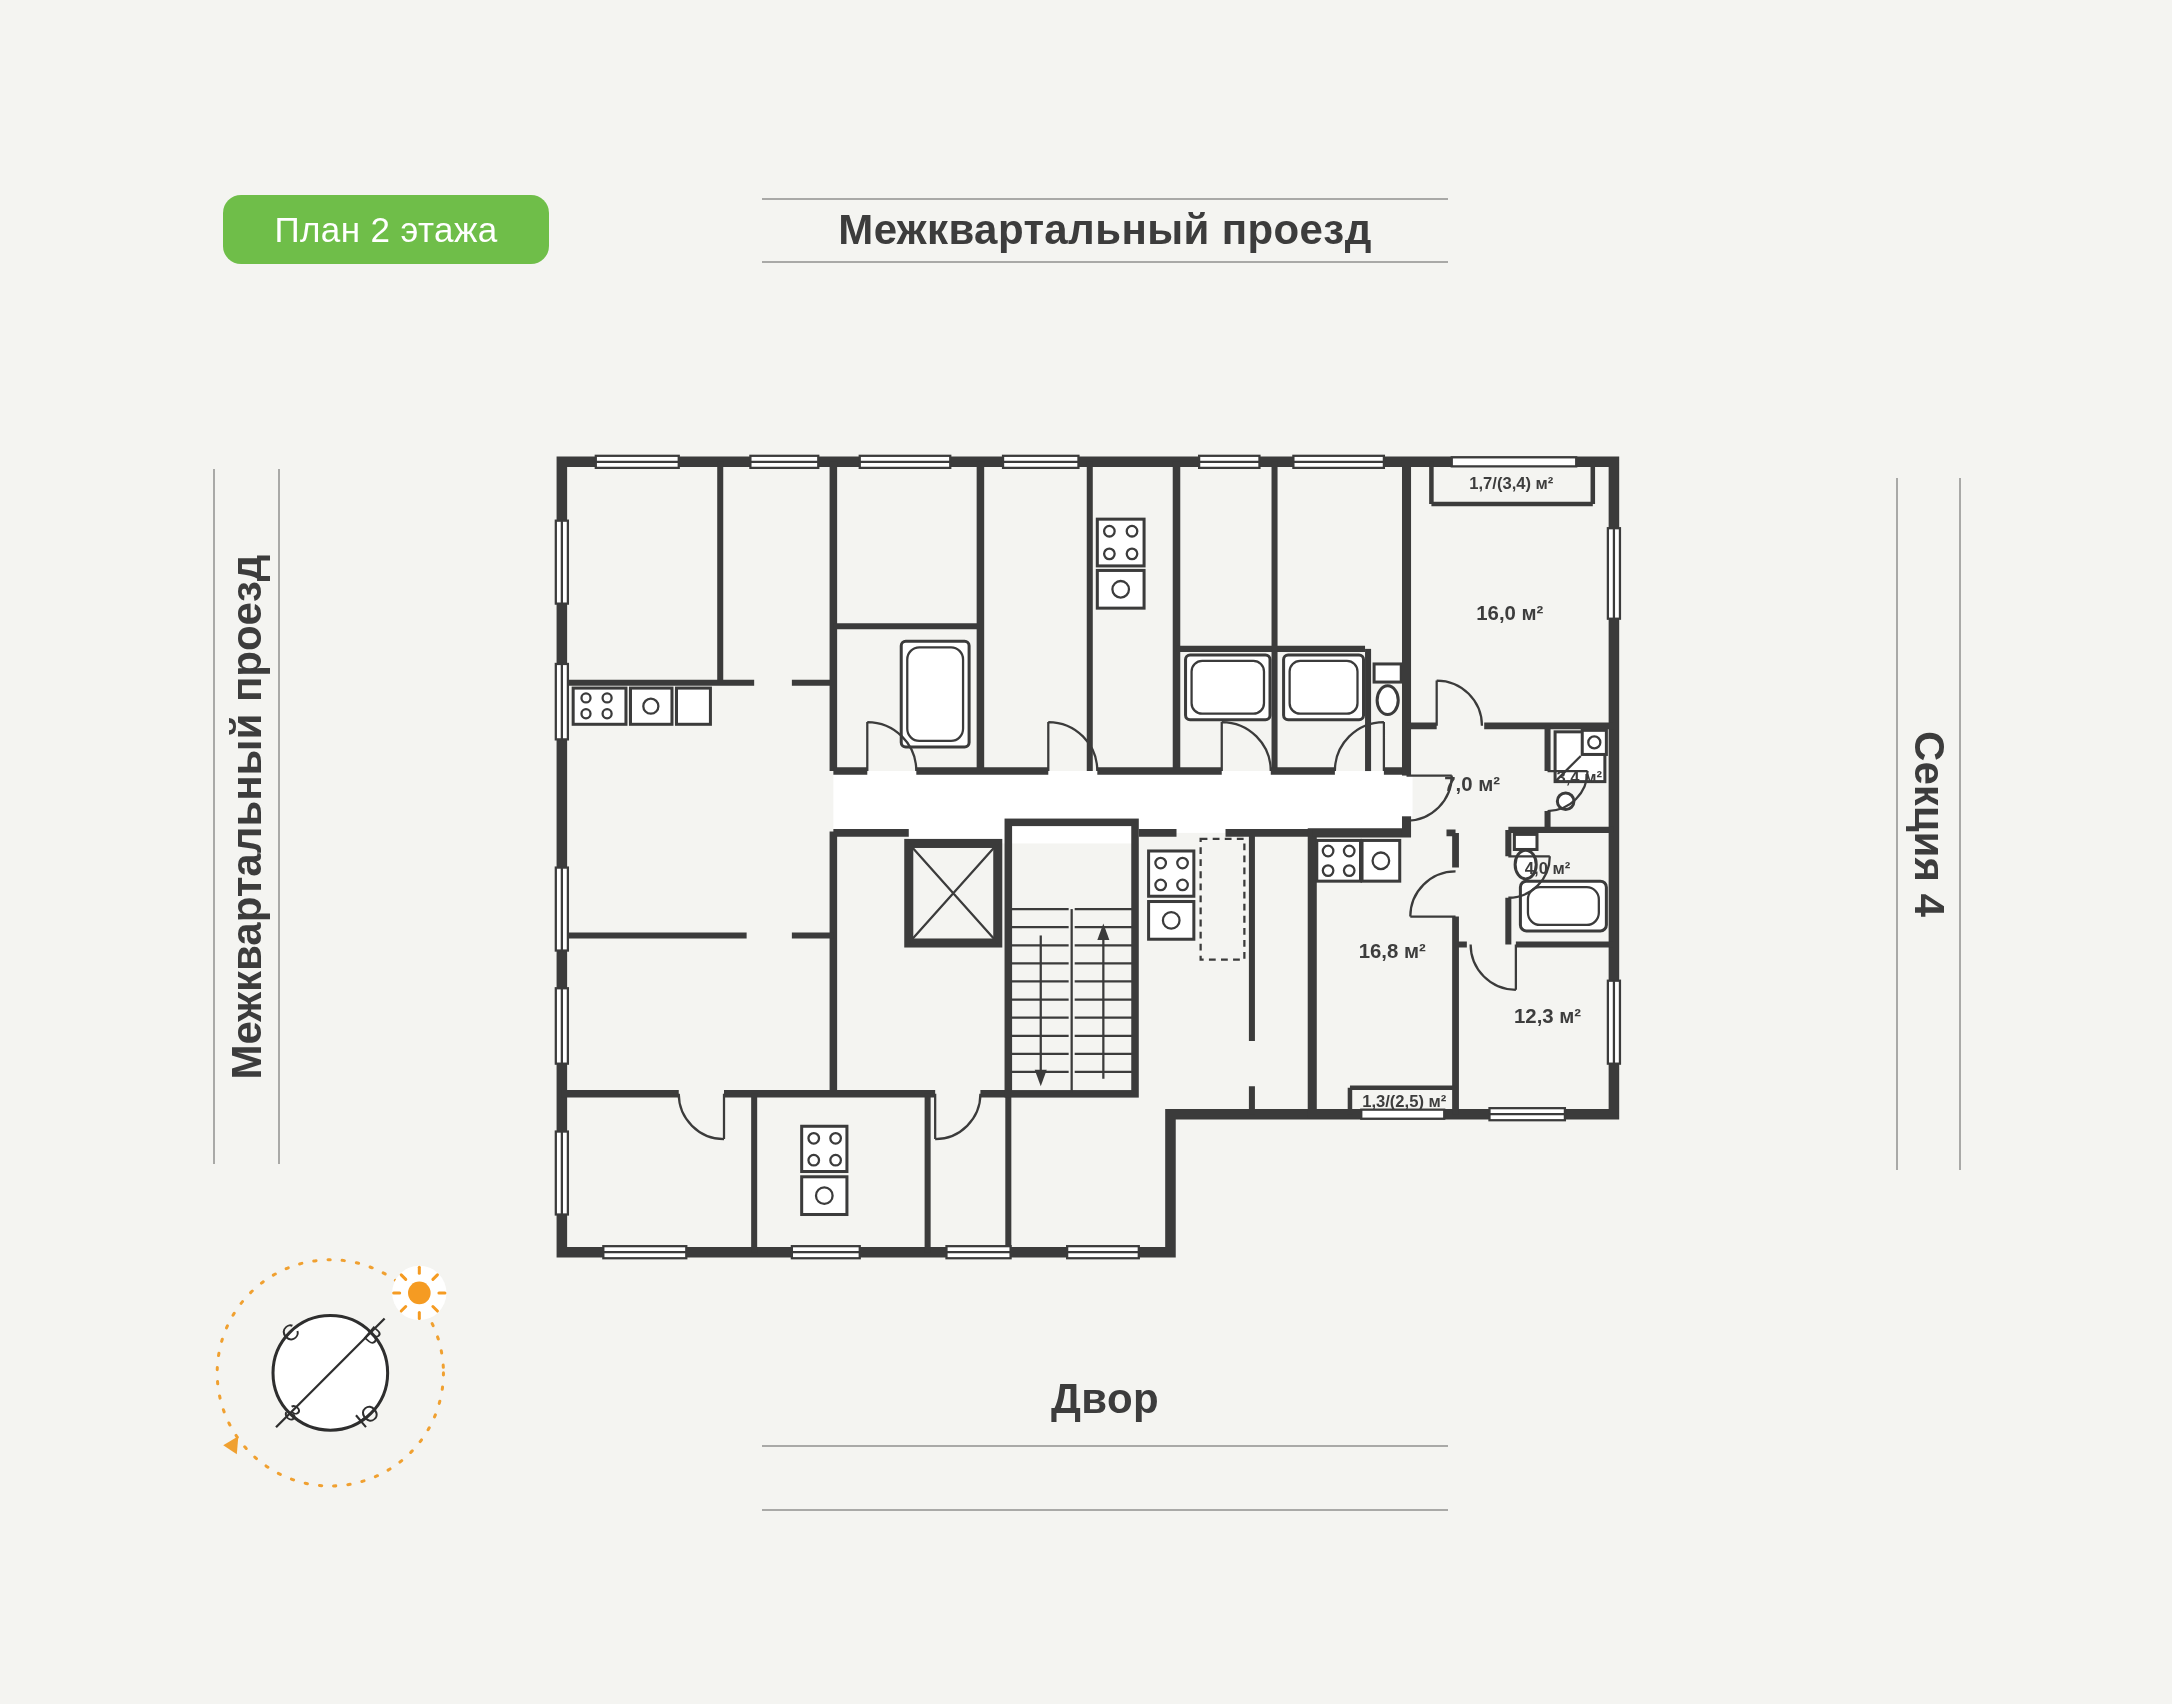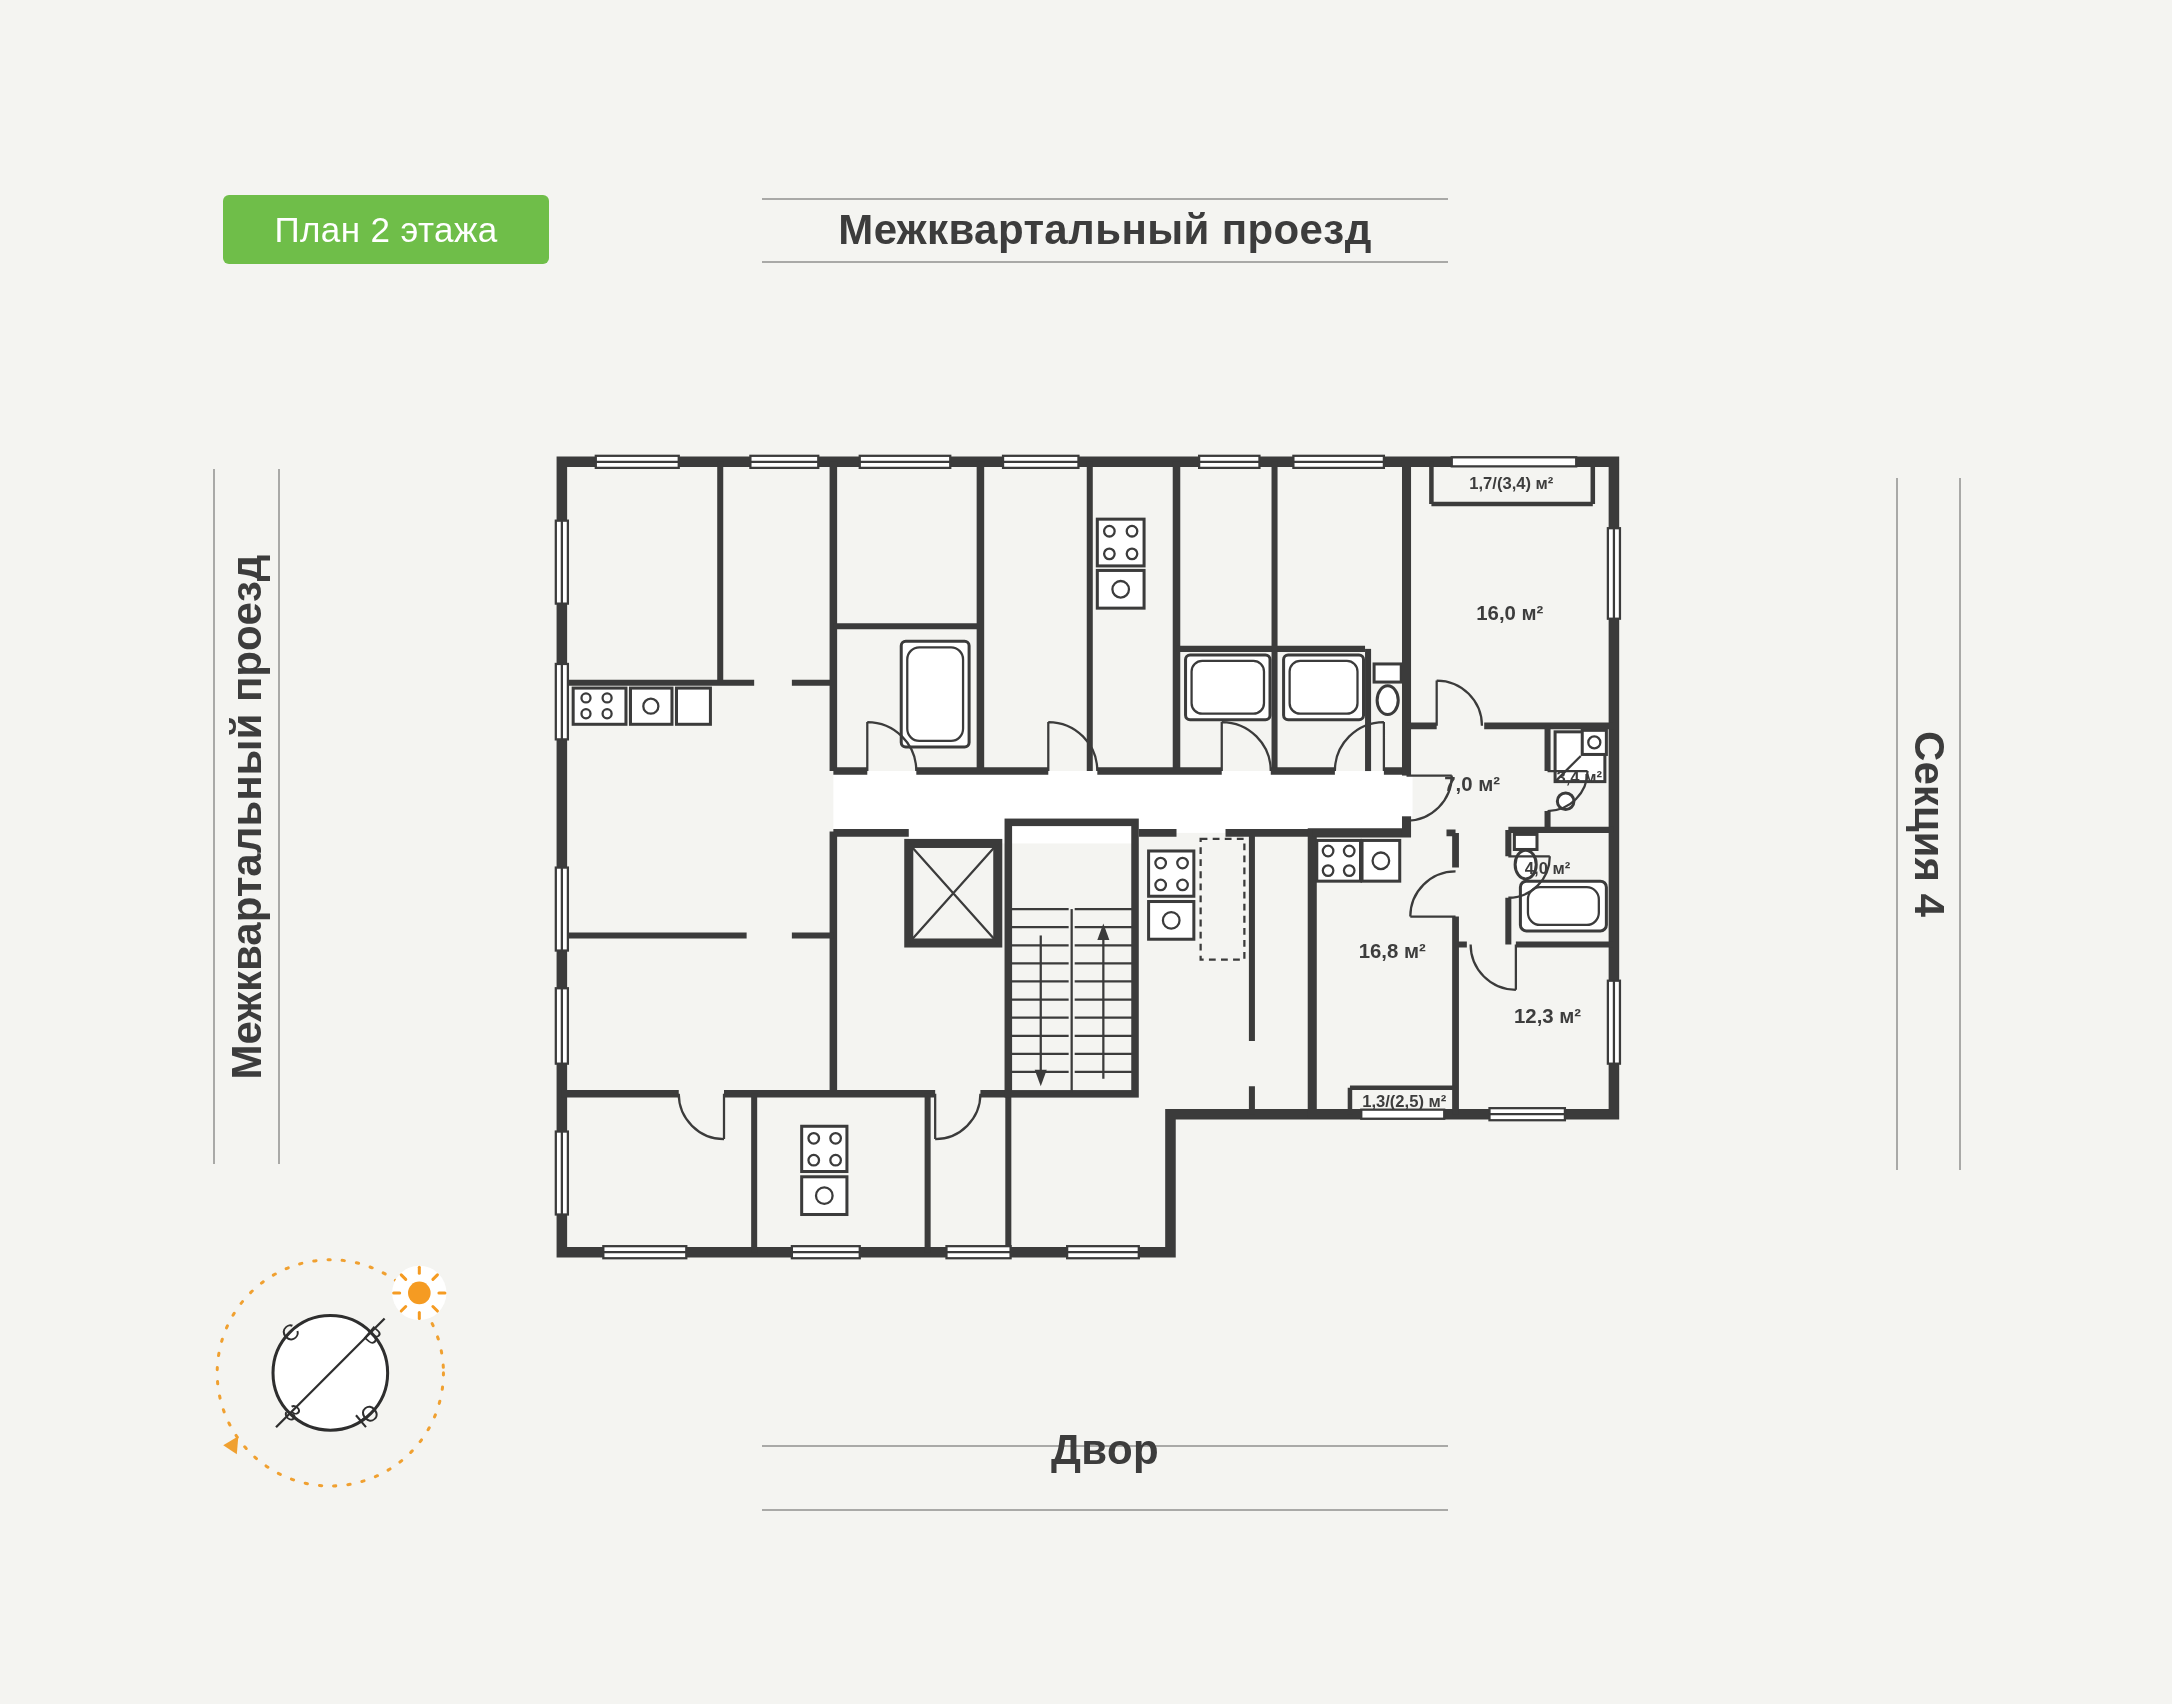--- a/index.html
+++ b/index.html
@@ -15,21 +15,21 @@
   .vline{position:absolute;width:2.3px;background:#a9a9a7}
   .street{
     position:absolute;display:flex;align-items:center;justify-content:center;
     font-size:42px;font-weight:700;color:#3c3c3c;letter-spacing:0.4px;
   }
   .vwrap{position:absolute;display:flex;align-items:center;justify-content:center}
   .vtext-left{transform:rotate(-90deg);white-space:nowrap;font-size:42px;font-weight:700;color:#3c3c3c}
   .vtext-right{transform:rotate(90deg);white-space:nowrap;font-size:42px;font-weight:700;color:#3c3c3c}
   .badge{
     position:absolute;left:223px;top:195px;width:326px;height:69px;
-    background:#6fbe49;border-radius:6px;color:#ffffff;
+    background:#6fbe49;border-radius:18px;color:#ffffff;
     display:flex;align-items:center;justify-content:center;
     font-size:35px;font-weight:500;letter-spacing:0.4px;
   }
   svg{position:absolute;left:0;top:0}
   .wallA{stroke:#3b3b3b;stroke-width:14;fill:none}
   .w12{stroke:#3b3b3b;stroke-width:12;fill:none}
   .w10{stroke:#3b3b3b;stroke-width:10;fill:none}
   .w9{stroke:#3b3b3b;stroke-width:9;fill:none}
   .w8{stroke:#3b3b3b;stroke-width:8;fill:none}
   .w6{stroke:#3b3b3b;stroke-width:6;fill:none}
@@ -45,21 +45,21 @@
 </head>
 <body>
 
 <div class="badge">План 2 этажа</div>
 
 <div class="hline" style="left:762px;top:198px;width:686px"></div>
 <div class="street" style="left:762px;top:205px;width:686px;height:50px">Межквартальный проезд</div>
 <div class="hline" style="left:762px;top:261px;width:686px"></div>
 
 <div class="hline" style="left:762px;top:1445px;width:686px"></div>
-<div class="street" style="left:762px;top:1425px;width:686px;height:50px">Двор</div>
+<div class="street" style="left:762px;top:1374px;width:686px;height:50px">Двор</div>
 <div class="hline" style="left:762px;top:1509px;width:686px"></div>
 
 <div class="vline" style="left:213px;top:469px;height:695px"></div>
 <div class="vwrap" style="left:216px;top:469px;width:62px;height:695px">
   <span class="vtext-left">Межквартальный проезд</span>
 </div>
 <div class="vline" style="left:278px;top:469px;height:695px"></div>
 
 <div class="vline" style="left:1896px;top:478px;height:692px"></div>
 <div class="vwrap" style="left:1898px;top:478px;width:61px;height:692px">

